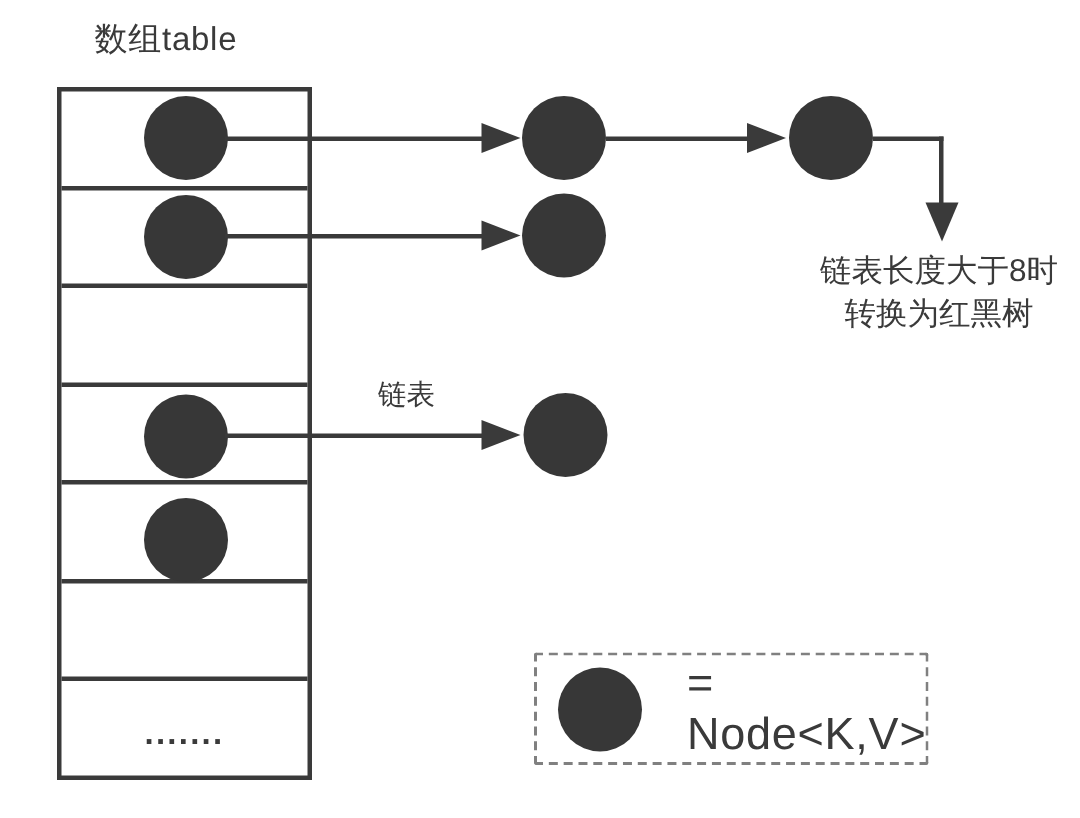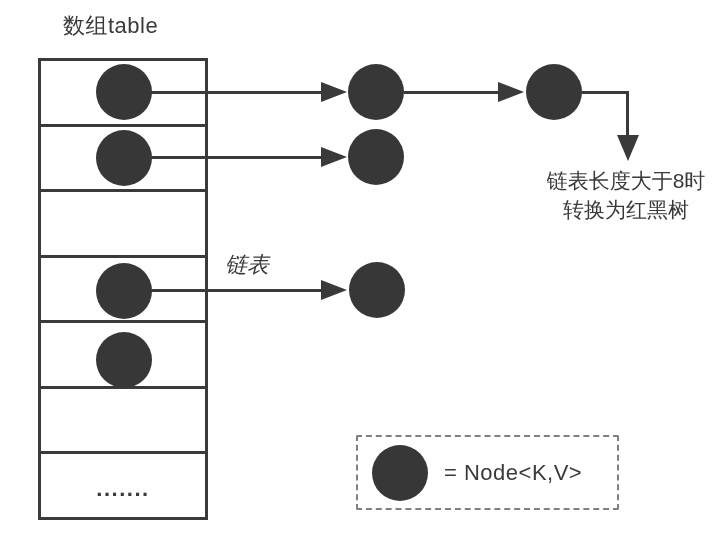--- a/index.html
+++ b/index.html
@@ -41,30 +41,30 @@
   .ahead-r{position:absolute;width:0;height:0;border-top:10px solid transparent;border-bottom:10px solid transparent;border-left:26px solid var(--ink);}
   .ahead-d{position:absolute;width:0;height:0;border-left:11px solid transparent;border-right:11px solid transparent;border-top:26px solid var(--ink);}
   .l-r1a{left:150px;top:91px;width:172px;} .h-r1a{left:321px;top:82px;}
   .l-r1b{left:404px;top:91px;width:95px;}  .h-r1b{left:498px;top:82px;}
   .l-elbow-h{left:582px;top:91px;width:47px;}
   .l-elbow-v{left:626px;top:91px;height:46px;}
   .h-down{left:617px;top:135px;}
   .l-r2{left:150px;top:156px;width:172px;} .h-r2{left:321px;top:147px;}
   .l-r4{left:150px;top:289px;width:172px;} .h-r4{left:321px;top:280px;}
   
-  .ll-label{position:absolute;left:225px;top:250px;font-size:22px;font-style:italic;}
+  .ll-label{position:absolute;left:252px;top:250px;font-size:19px;}
   .annot{position:absolute;left:518px;top:166px;width:216px;text-align:center;font-size:21px;line-height:29px;}
   
   .legend{
     position:absolute;left:356px;top:435px;width:263px;height:75px;box-sizing:border-box;
     border:2px dashed var(--legend-border);border-radius:2px;
     display:flex;align-items:center;
   }
   .legend .node-inline{position:static;margin-left:14px;flex:0 0 auto;}
-  .legend-text{margin-left:16px;font-size:22px;letter-spacing:.5px;}
+  .legend-text{margin-left:30px;font-size:30px;letter-spacing:.5px;}
 </style>
 </head>
 <body>
 
 <div class="canvas">
 
   <div class="title">数组table</div>
 
   <div class="array">
     <div class="cell"></div>

